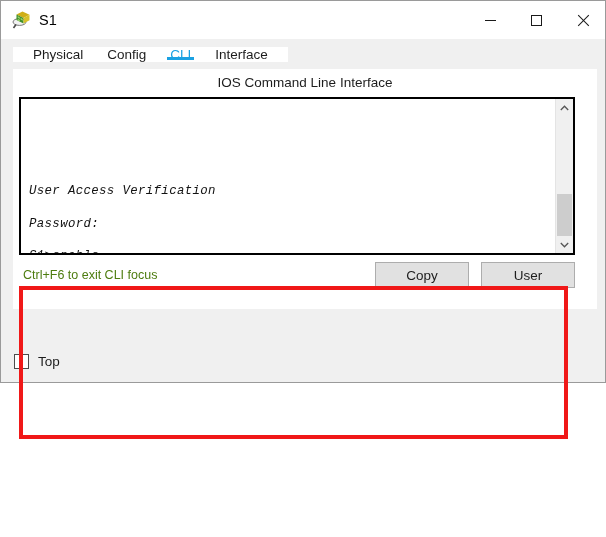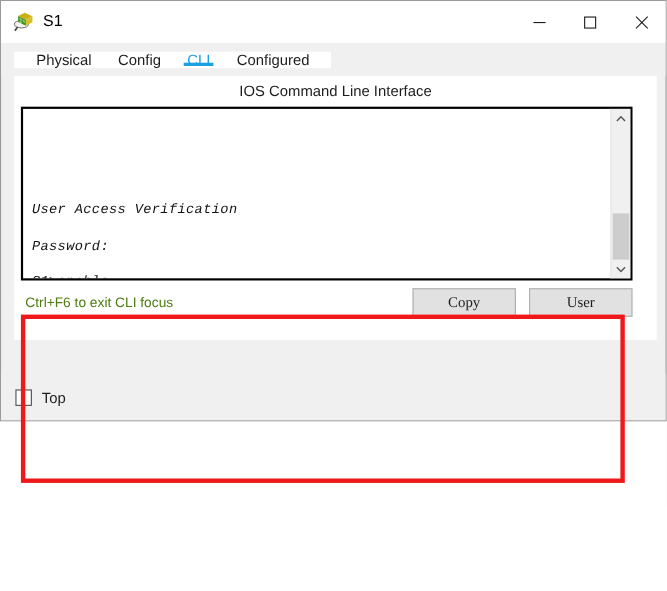--- a/index.html
+++ b/index.html
@@ -217,21 +217,21 @@
     color: #4d7c0f;
     flex: 1 1 auto;
     padding-left: 4px;
   }
   .btn {
     width: 94px;
     height: 26px;
     background: #e1e1e1;
     border: 1px solid #adadad;
     box-sizing: border-box;
-    font-family: Liberation Serif, serif;
+    font-family: Liberation Sans, sans-serif;
     font-size: 13.5px;
     color: #1d1d1d;
     margin-left: 12px;
     display: flex;
     align-items: center;
     justify-content: center;
     cursor: default;
   }
 
   
@@ -306,21 +306,21 @@
       <div class="tab">
         <span>Physical</span>
       </div>
       <div class="tab">
         <span>Config</span>
       </div>
       <div class="tab active">
         <span>CLI</span>
       </div>
       <div class="tab">
-        <span>Configured</span>
+        <span>Interface</span>
       </div>
     </div>
   </div>
 
   <div class="content">
     <div class="cli-heading">IOS Command Line Interface</div>
 
     <div class="term-wrap">
       <div class="term-text">
 

